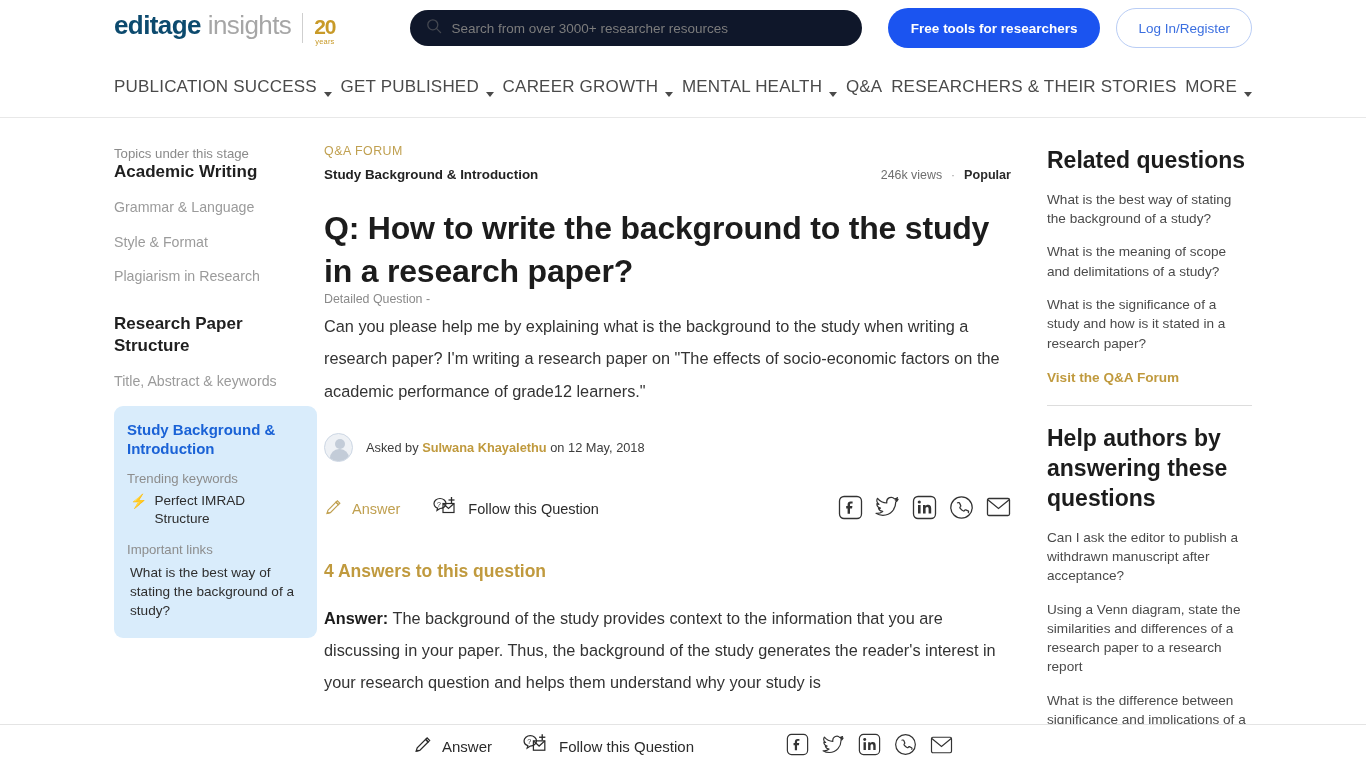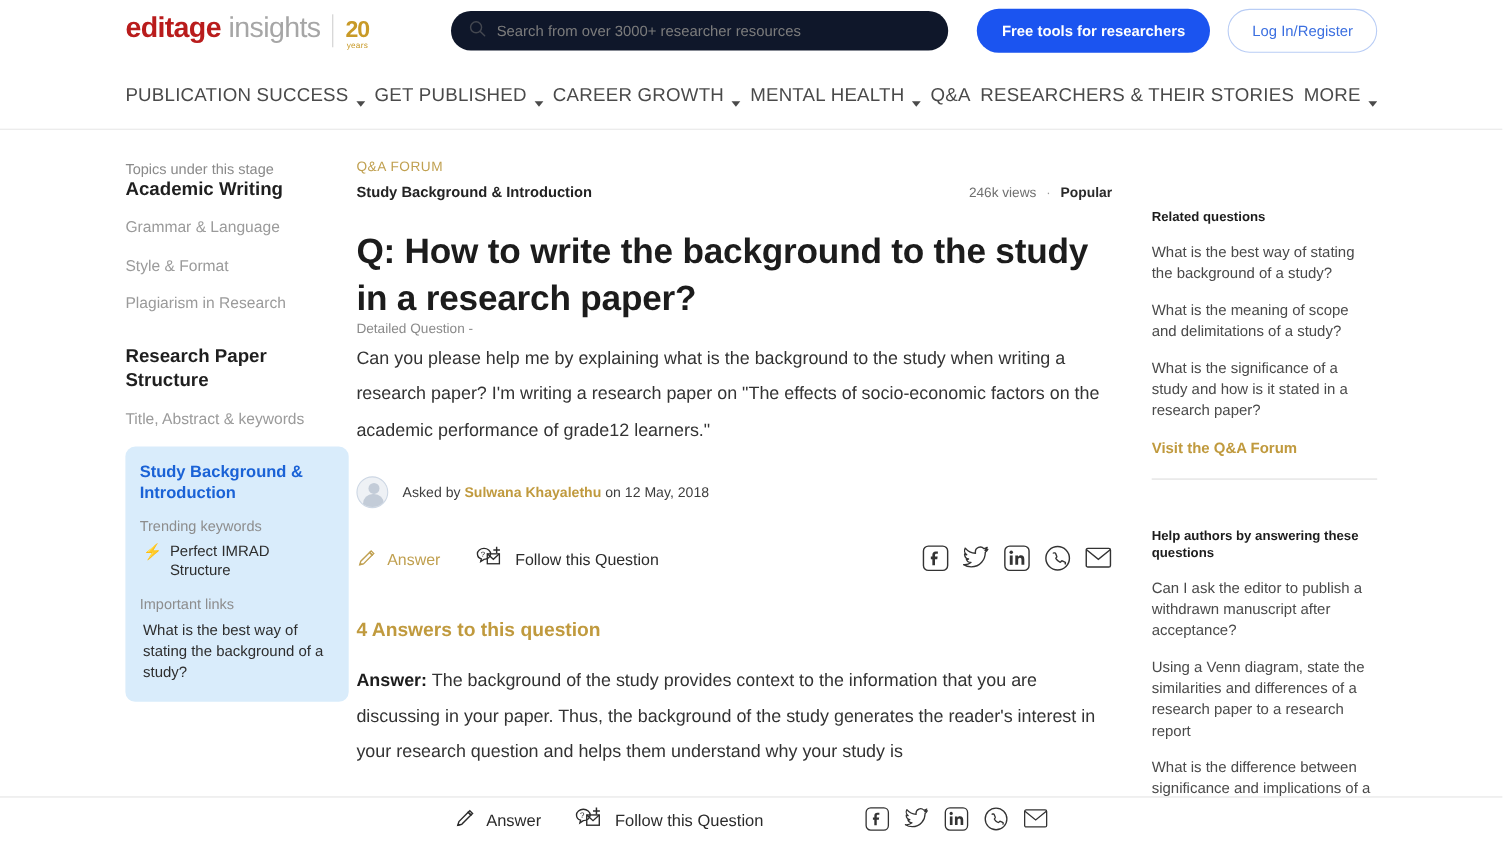--- a/index.html
+++ b/index.html
@@ -15,21 +15,21 @@
   
   .site-header {
     height: 56px;
     display: flex;
     align-items: center;
     padding: 0 114px;
     background: #fff;
   }
   .logo-wrap { display: flex; align-items: baseline; }
   .logo-editage {
-    font-size: 26px; font-weight: bold; color: #b91c1c;
+    font-size: 26px; font-weight: bold; color: #0c4a6e;
     letter-spacing: -0.6px; position: relative;
   }
   .logo-insights {
     font-size: 26px; font-weight: normal; color: #a6a6a6;
     letter-spacing: -0.6px; margin-left: 7px;
   }
   .logo-divider {
     width: 1px; height: 30px; background: #cfcfcf; margin: 0 11px;
     align-self: center;
   }
@@ -166,21 +166,21 @@
   .ans-head {
     font-size: 17.5px; font-weight: bold; color: #c09a3e; margin-top: 37px;
   }
   .ans-body {
     font-size: 16.3px; color: #333; line-height: 1.98; margin-top: 20px;
   }
   .ans-body b { color: #1c1c1c; }
 
   
   .right-rail { width: 205px; flex: 0 0 205px; padding-top: 28px; }
-  .rr-h { font-size: 12px; font-weight: bold; color: #1c1c1c; line-height: 1.3; margin-top: 44px; }
+  .rr-h { font-size: 23px; font-weight: bold; color: #1c1c1c; line-height: 1.3; }
   .rr-item {
     font-size: 13.6px; color: #4a4a4a; line-height: 1.42; margin-top: 14px;
     cursor: pointer;
   }
   .rr-link {
     font-size: 13.6px; color: #c09a3e; font-weight: bold; margin-top: 17px;
     cursor: pointer;
   }
   .rr-divider { height: 1px; background: #dddddd; margin: 20px 0 18px 0; }
 

